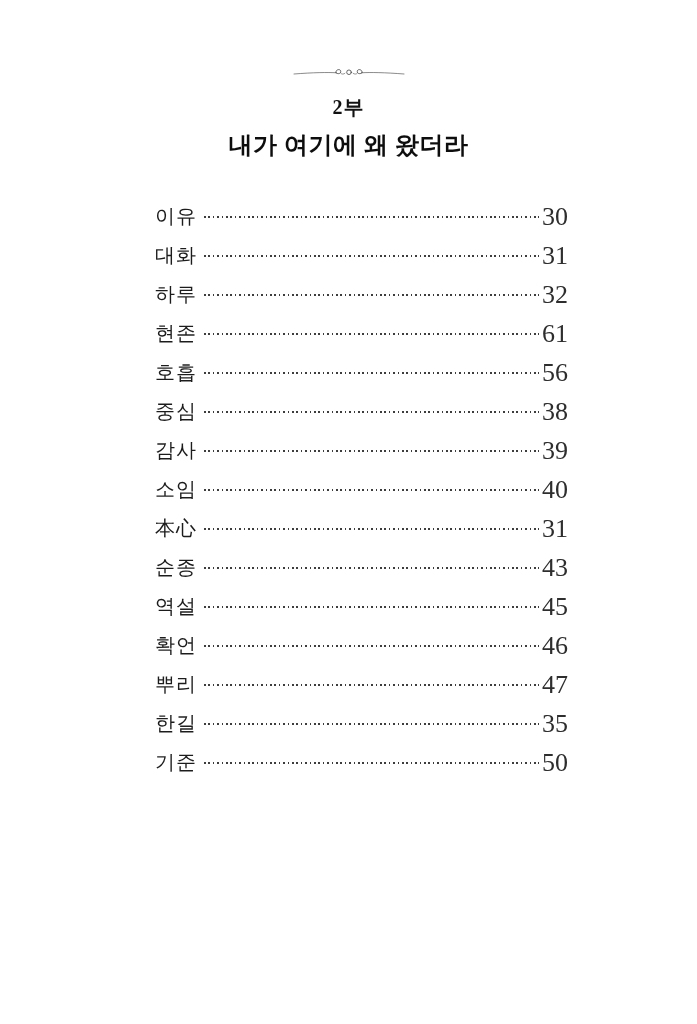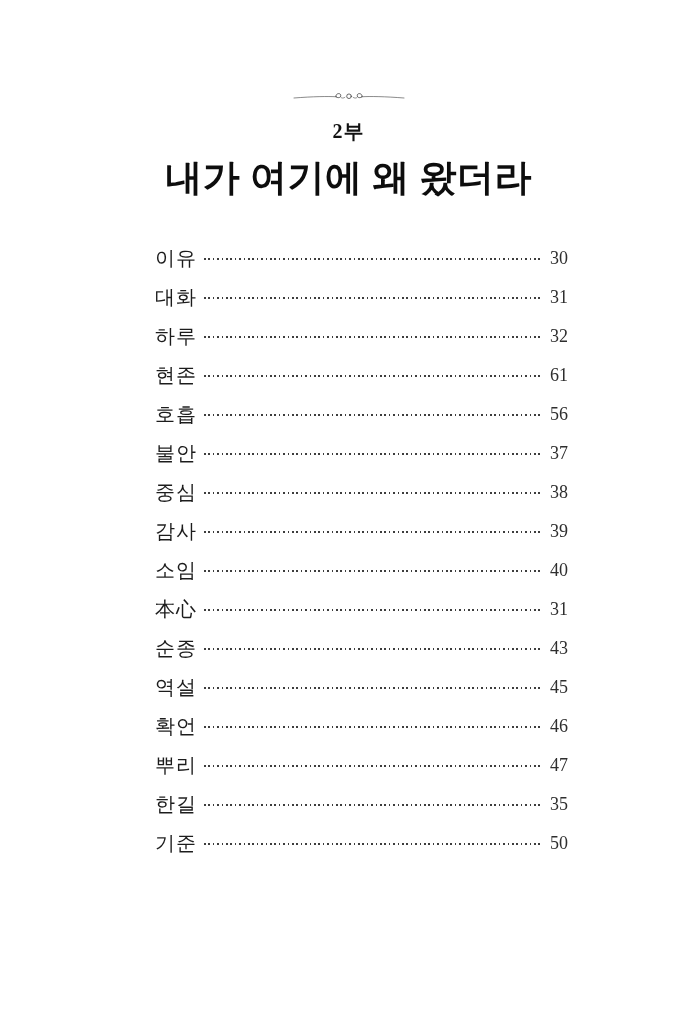--- a/index.html
+++ b/index.html
@@ -5,32 +5,32 @@
   html, body { margin: 0; padding: 0; background: #ffffff; }
   .page {
     position: relative;
     width: 697px;
     height: 1024px;
     background: #ffffff;
     overflow: hidden;
     font-family: "Liberation Serif", serif;
     color: #1d1d1d;
   }
-  .header { text-align: center; padding-top: 84px; }
+  .header { text-align: center; padding-top: 60px; }
   .ornament { display: flex; justify-content: center; margin-bottom: 8px; }
   .ornament svg { display: block; }
   .part-label {
     font-size: 20px;
     font-weight: 700;
     letter-spacing: 1px;
     color: #111;
     margin: 2px 0 8px 0;
   }
   .book-title {
-    font-size: 37px;
+    font-size: 24px;
     font-weight: 700;
     letter-spacing: 0.5px;
     color: #0d0d0d;
     margin: 0;
   }
   .toc {
     margin: 36px 129px 16px 155px; 
   }
   .toc-row {
     display: flex;
@@ -47,21 +47,21 @@
     flex: 1 1 auto;
     height: 2px;
     margin: 0 3px 0 7px;
     background-image: repeating-linear-gradient(
       to right,
       #3d3d3d 0px, #3d3d3d 1.6px,
       transparent 1.6px, transparent 4.4px
     );
   }
   .toc-page {
-    font-size: 18px;
+    font-size: 26px;
     color: #2e2e2e;
     white-space: nowrap;
     min-width: 24px;
     text-align: right;
   }
 </style>
 </head>
 <body>
 
 <div class="page">
@@ -114,25 +114,20 @@
       <span class="toc-leader"></span>
       <span class="toc-page">61</span>
     </div>
 
     <div class="toc-row">
       <span class="toc-label">호흡</span>
       <span class="toc-leader"></span>
       <span class="toc-page">56</span>
     </div>
 
-    <div class="toc-row">
-      <span class="toc-label">불안</span>
-      <span class="toc-leader"></span>
-      <span class="toc-page">37</span>
-    </div>
 
     <div class="toc-row">
       <span class="toc-label">중심</span>
       <span class="toc-leader"></span>
       <span class="toc-page">38</span>
     </div>
 
     <div class="toc-row">
       <span class="toc-label">감사</span>
       <span class="toc-leader"></span>

